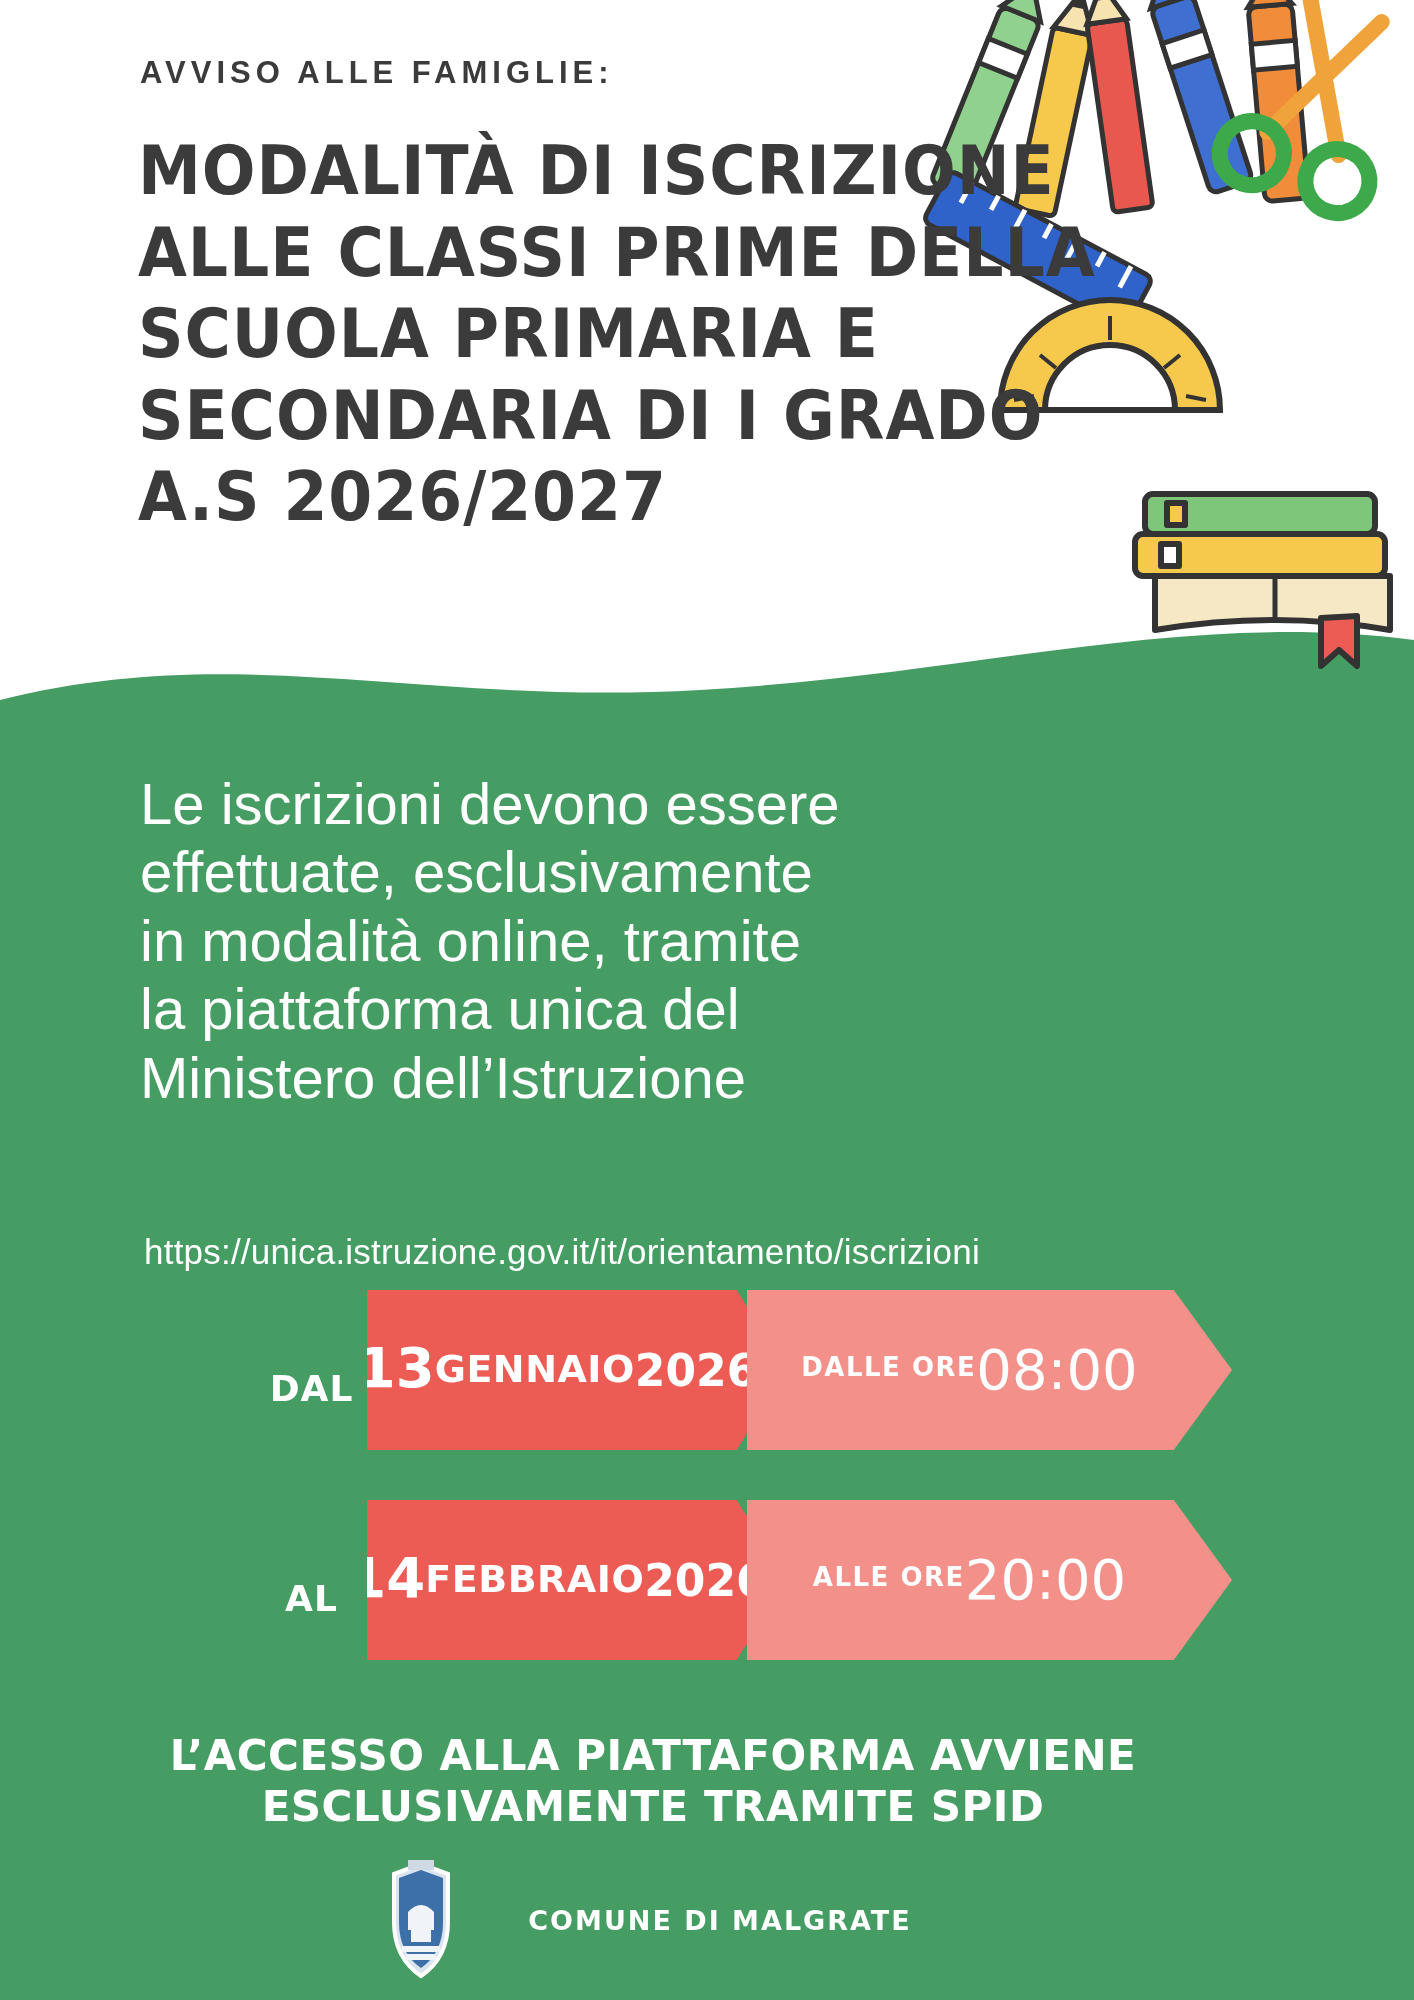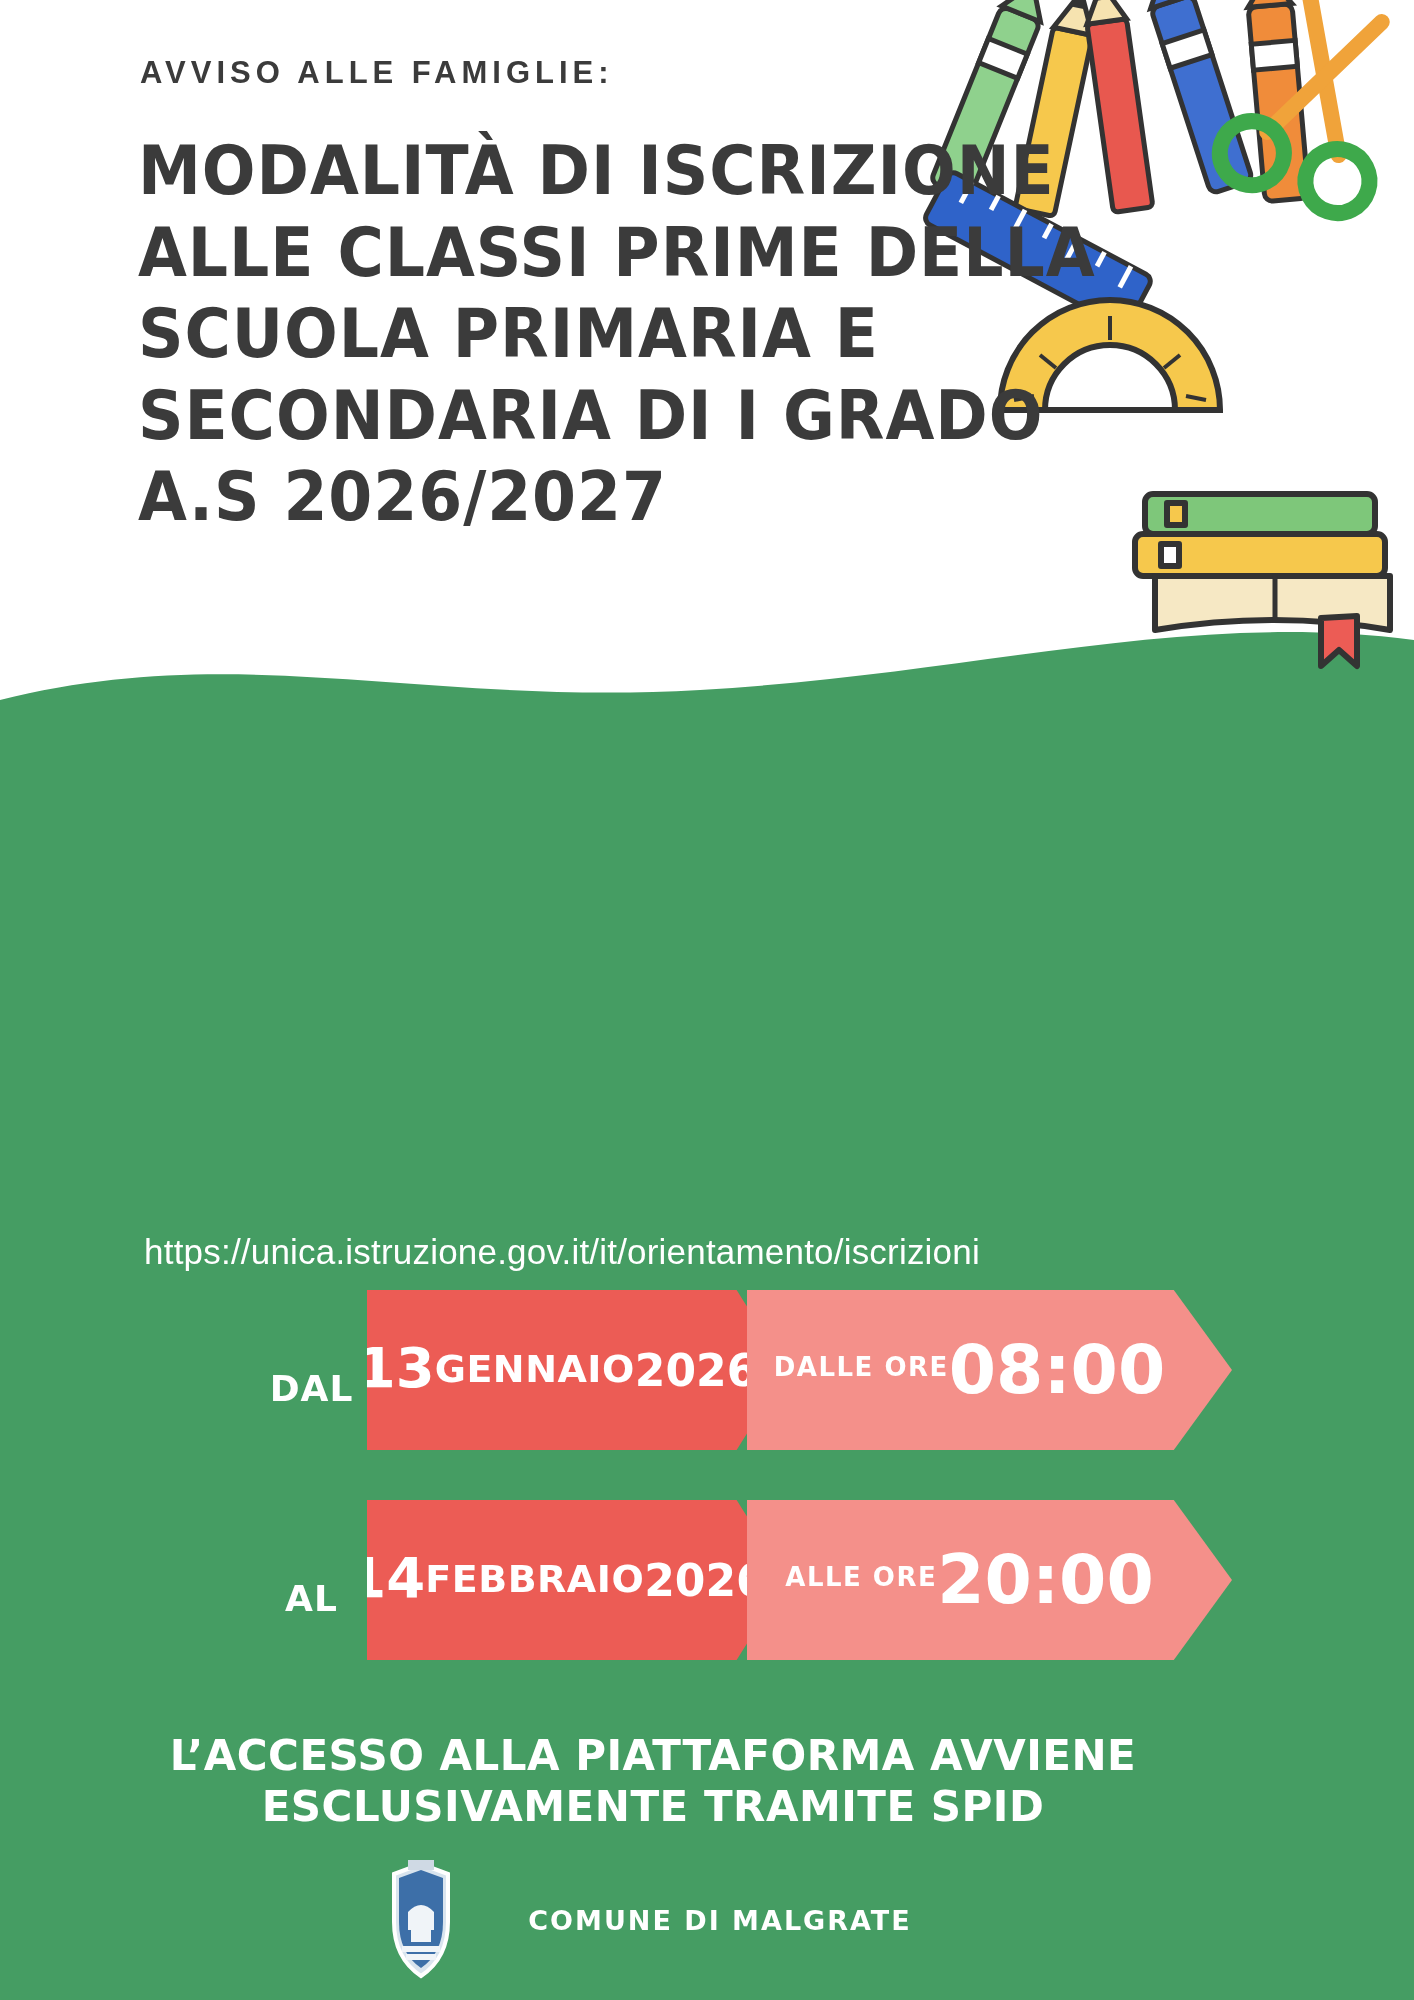--- a/index.html
+++ b/index.html
@@ -148,22 +148,22 @@
   .chip .label {
     font-family: "DejaVu Sans", sans-serif;
     font-weight: bold;
     font-size: 26px;
     letter-spacing: 1.5px;
     text-transform: uppercase;
     margin-bottom: 6px;
   }
   .chip .time {
     font-family: "DejaVu Sans", sans-serif;
-    font-weight: bold;
-    font-size: 68px;
+    font-weight: normal;
+    font-size: 56px;
     line-height: 1.0;
   }
 
   
   .note {
     position: absolute;
     left: 0; top: 1730px;
     width: 1306px;
     text-align: center;
     z-index: 5;
@@ -292,20 +292,27 @@
   <div class="kicker">AVVISO ALLE FAMIGLIE:</div>
 
   <div class="headline">
     <span class="ln">MODALITÀ DI ISCRIZIONE</span>
     <span class="ln">ALLE CLASSI PRIME DELLA</span>
     <span class="ln">SCUOLA PRIMARIA E</span>
     <span class="ln">SECONDARIA DI I GRADO</span>
     <span class="ln">A.S 2026/2027</span>
   </div>
 
+  <div class="lead">
+    <span class="ln">Le iscrizioni devono essere</span>
+    <span class="ln">effettuate, esclusivamente</span>
+    <span class="ln">in modalità online, tramite</span>
+    <span class="ln">la piattaforma unica del</span>
+    <span class="ln">Ministero dell’Istruzione</span>
+  </div>
 
   <div class="url">https://unica.istruzione.gov.it/it/orientamento/iscrizioni</div>
 
   <div class="row r1">
     <div class="prefix">DAL</div>
     <div class="chip dark">
       <div class="day">13</div>
       <div class="month">GENNAIO</div>
       <div class="year">2026</div>
     </div>

